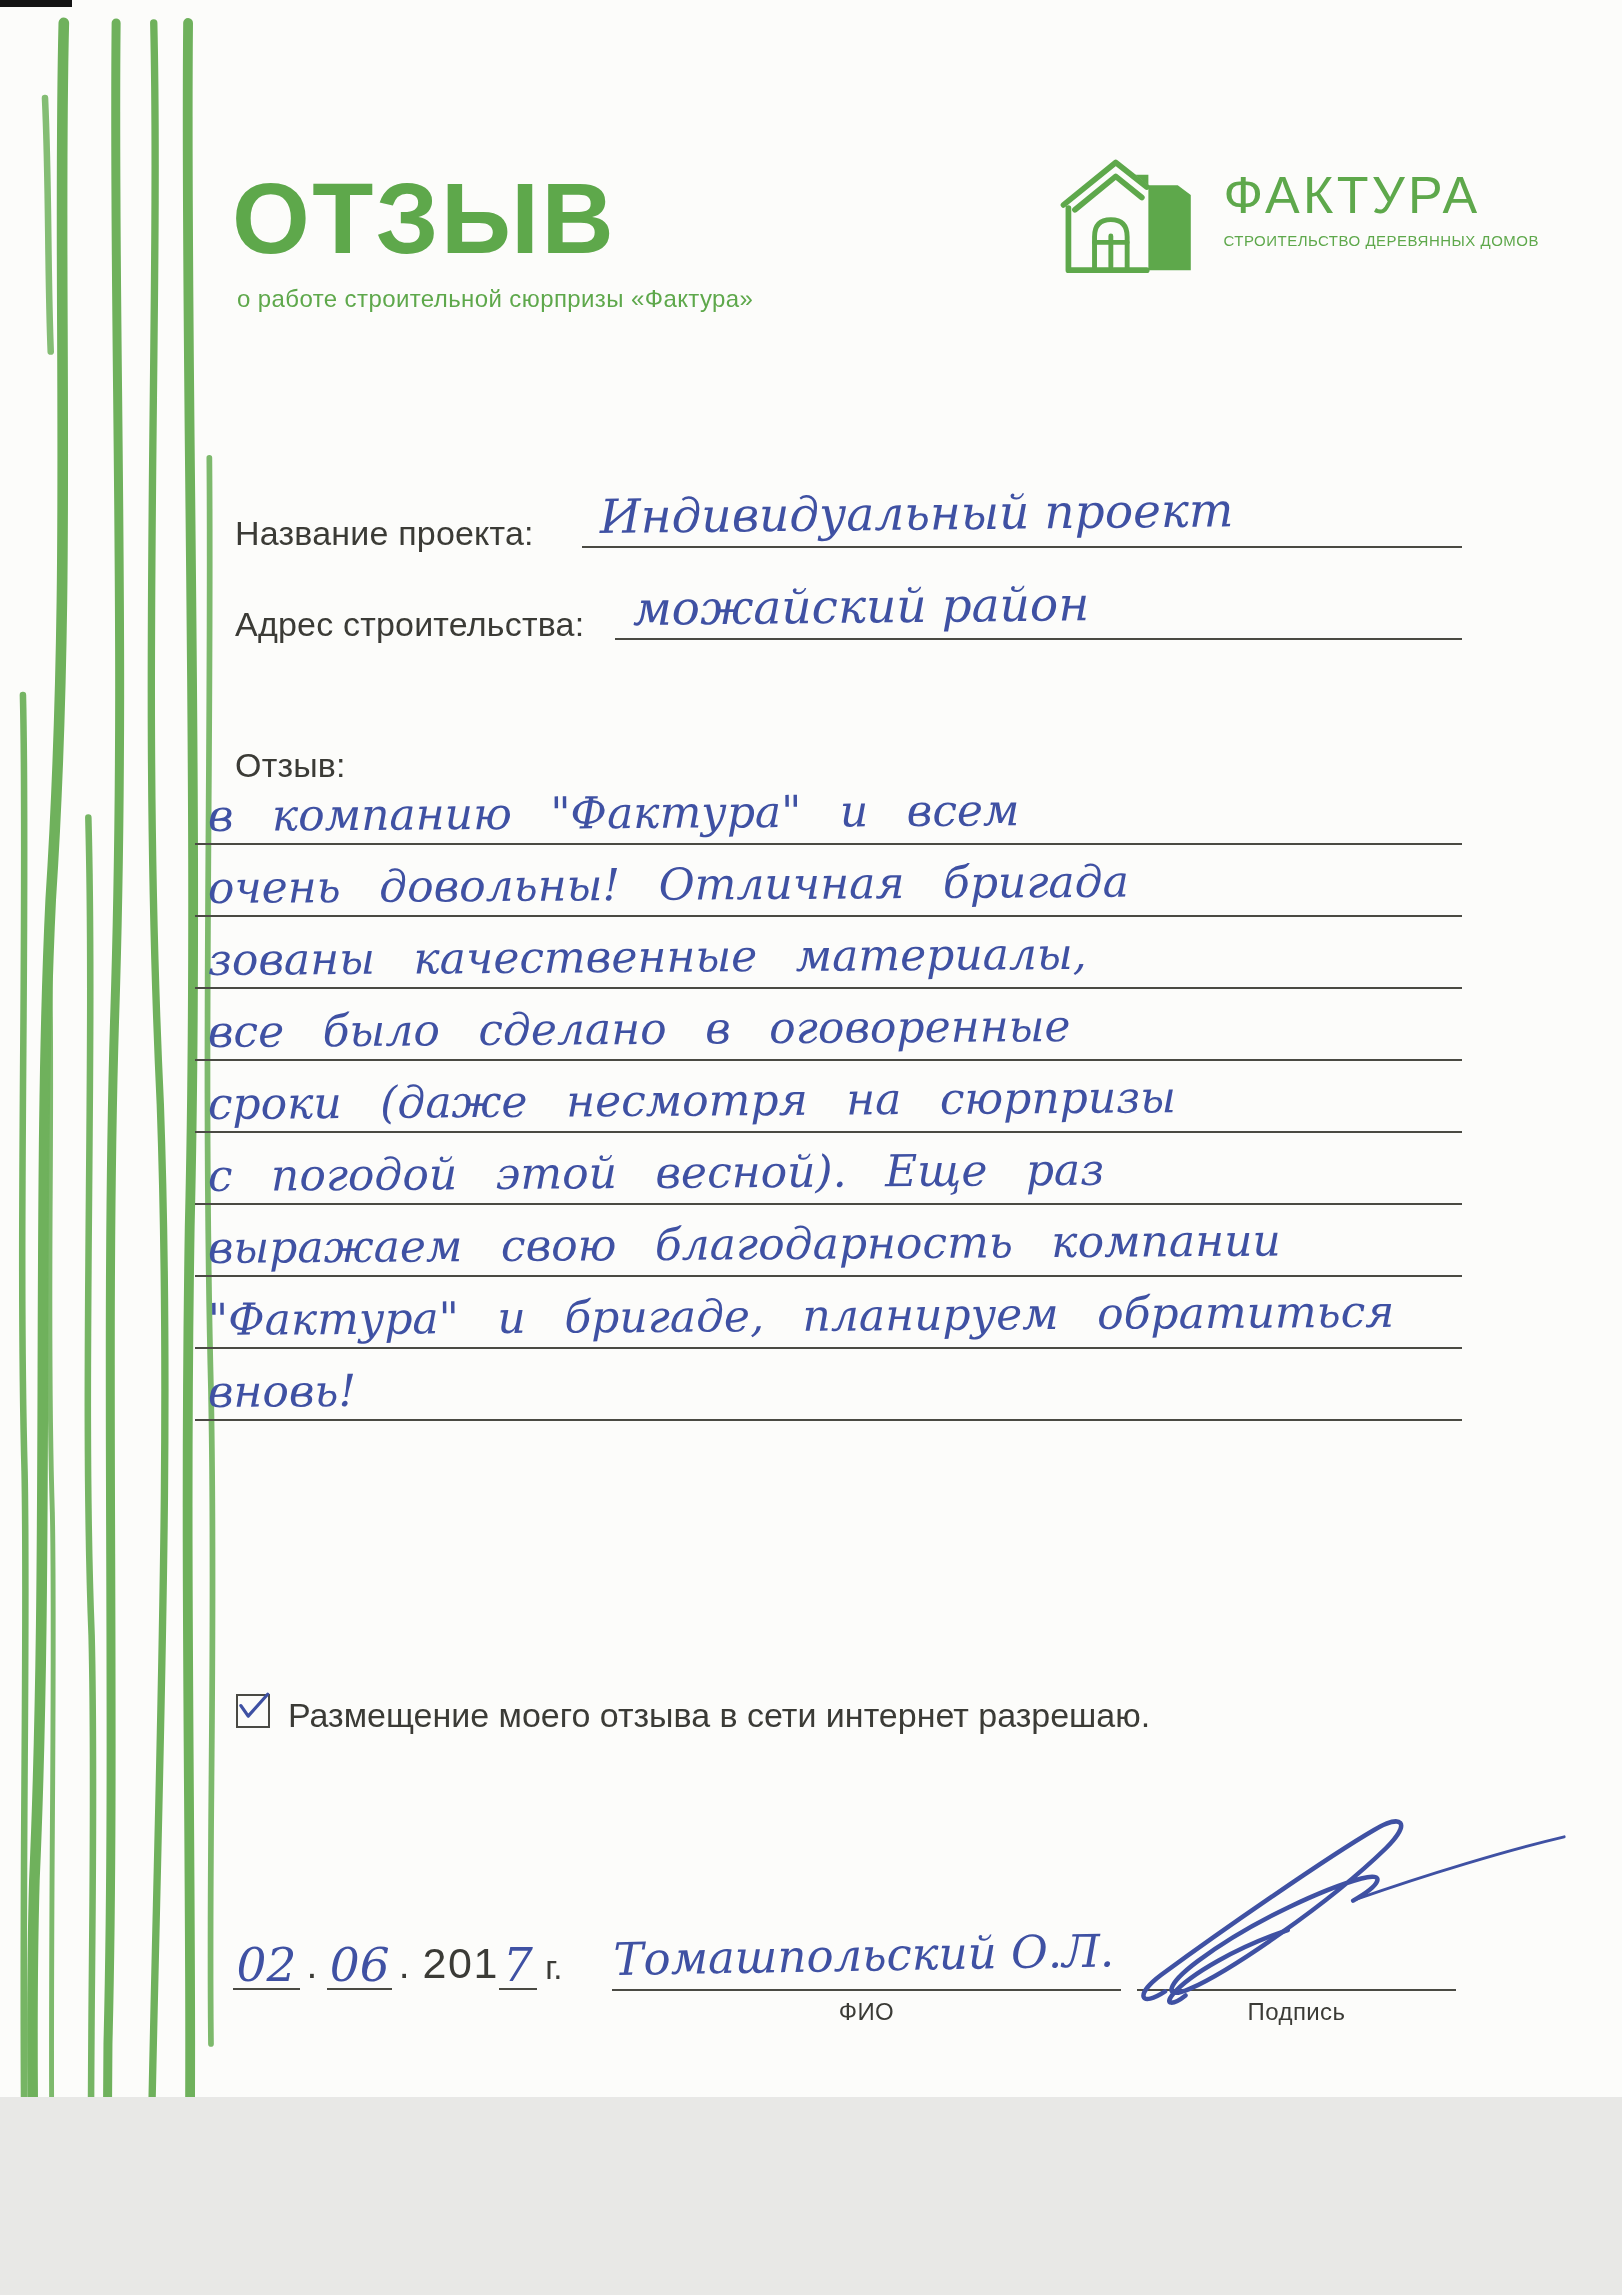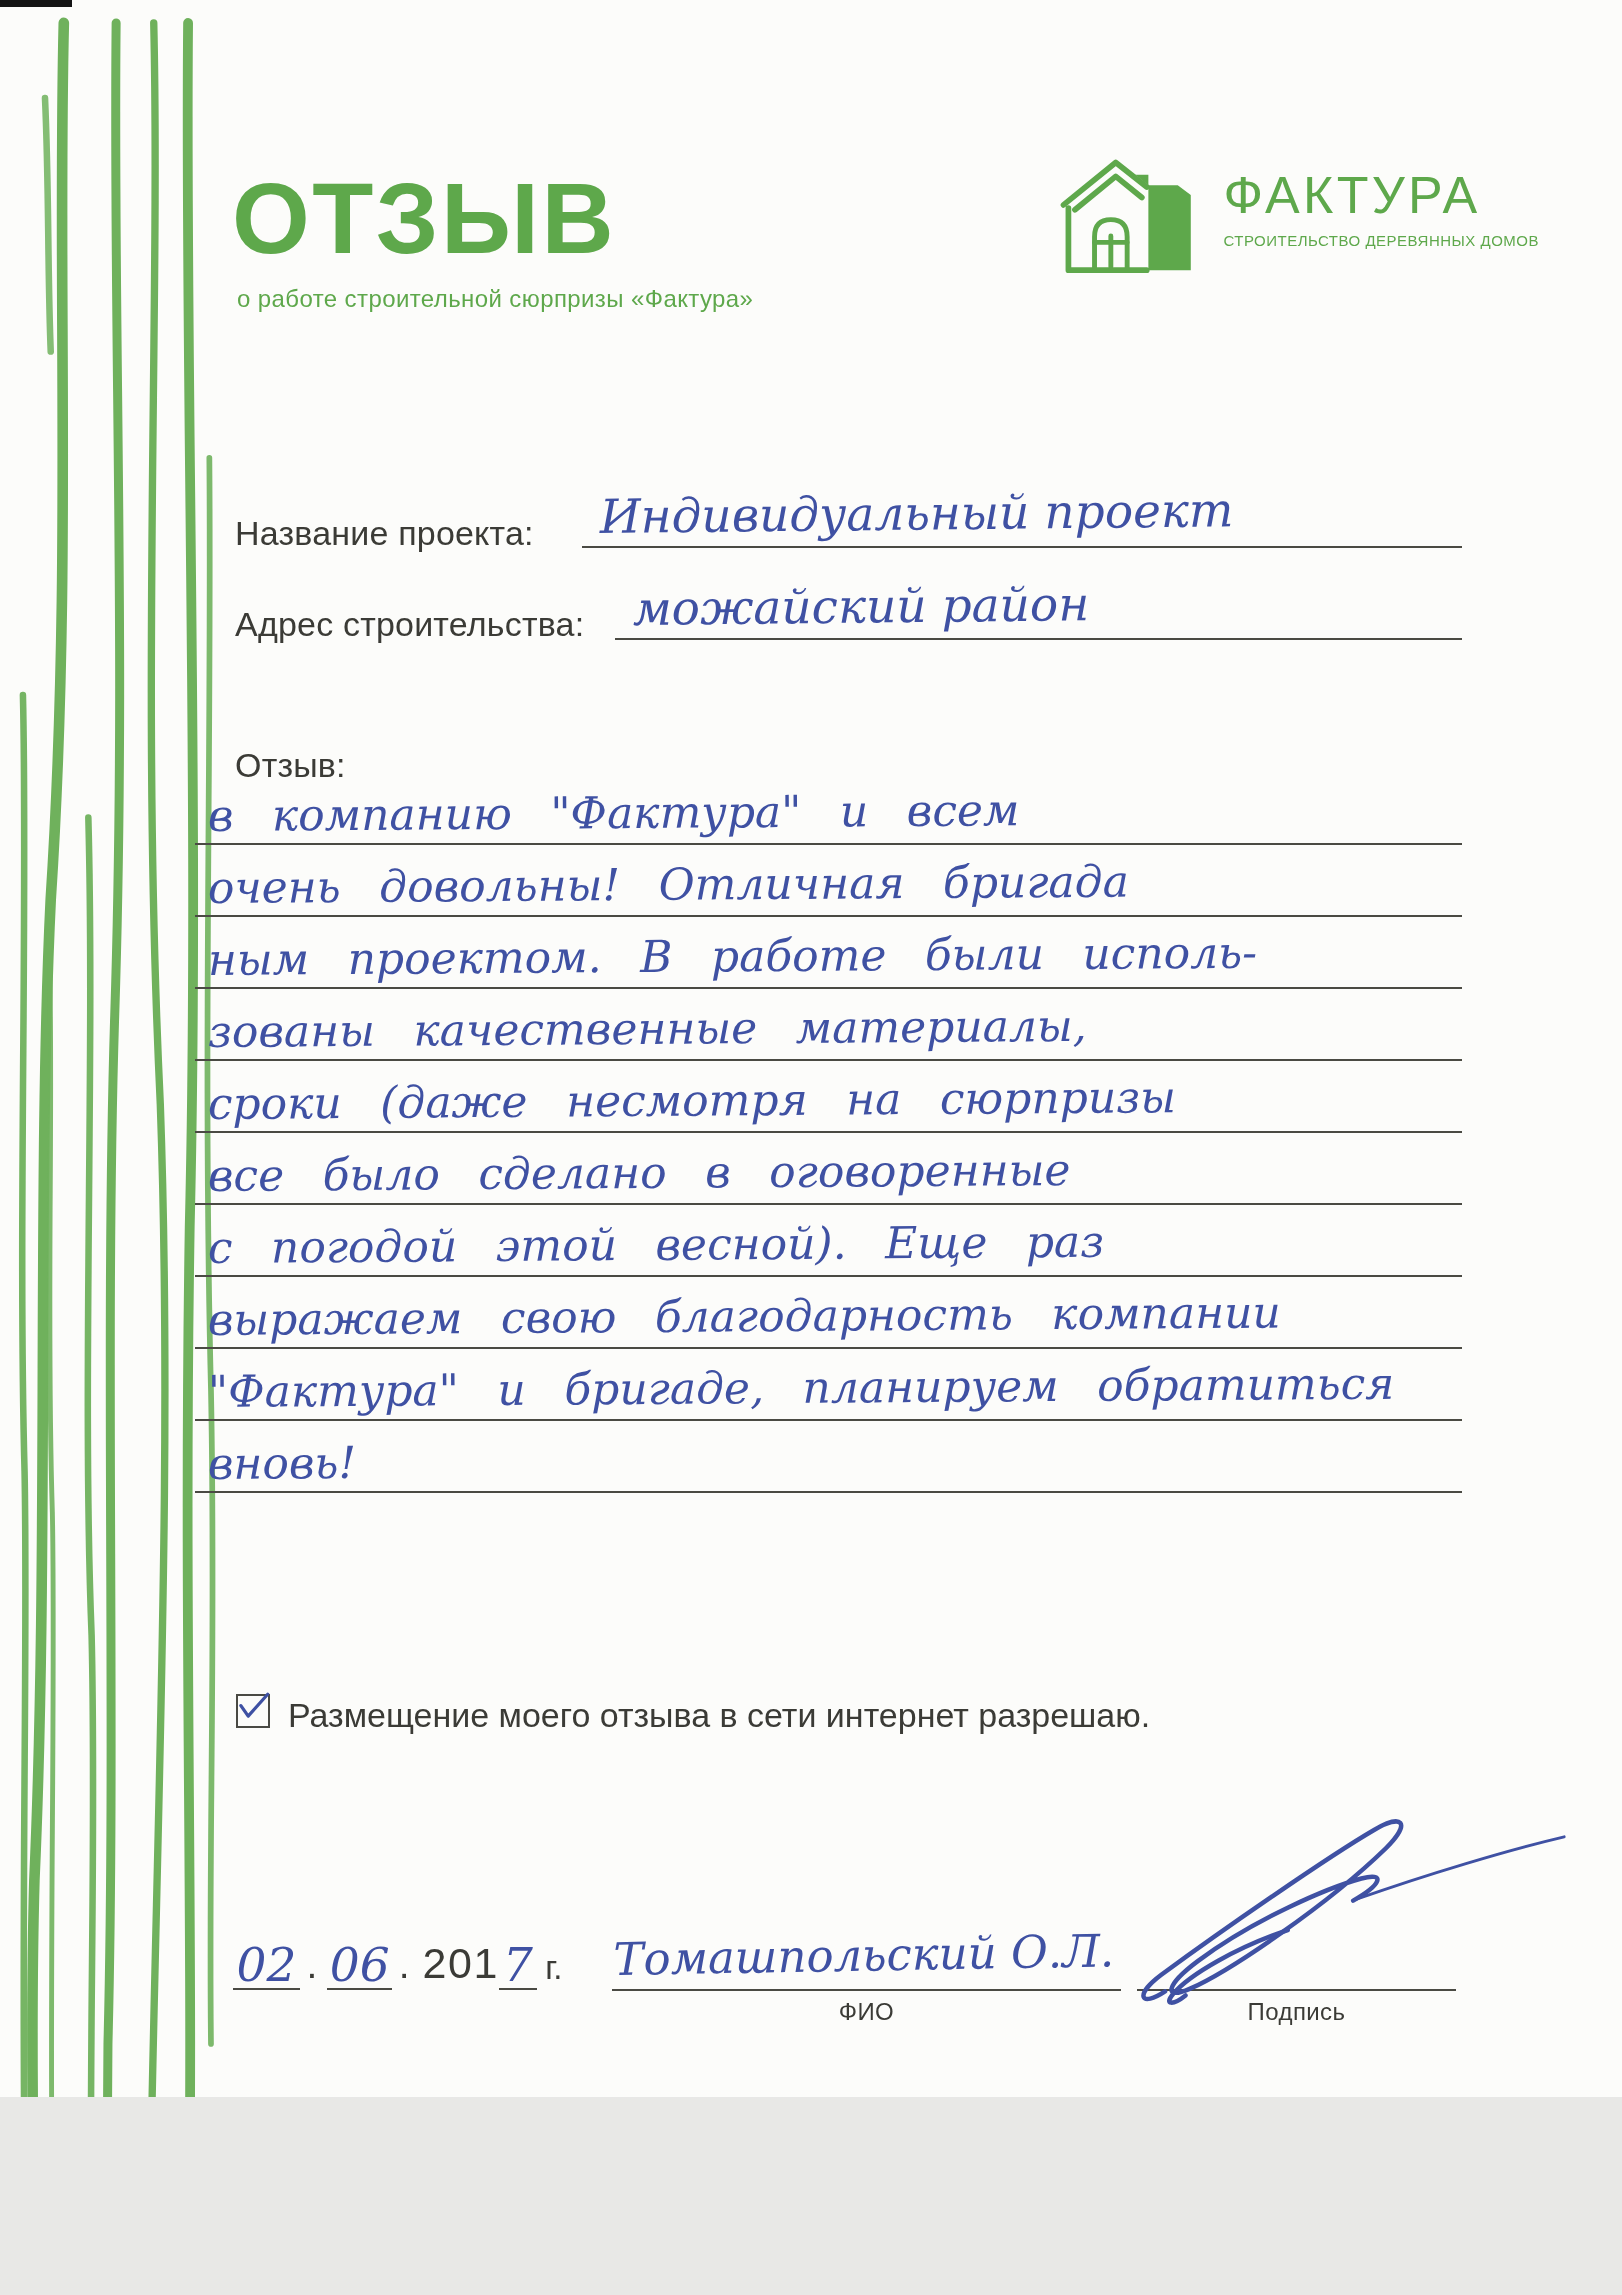--- a/index.html
+++ b/index.html
@@ -126,36 +126,31 @@
           <span class="hw review-text">в компанию "Фактура" и всем</span>
         </div>
       </div>
       <div class="review-row">
         <div class="row-line">
           <span class="hw review-text">очень довольны! Отличная бригада</span>
         </div>
       </div>
       <div class="review-row">
         <div class="row-line">
-          <span class="hw review-text">ным проектом. В работе были исполь-</span>
-        </div>
-      </div>
-      <div class="review-row">
-        <div class="row-line">
           <span class="hw review-text">зованы качественные материалы,</span>
         </div>
       </div>
       <div class="review-row">
         <div class="row-line">
+          <span class="hw review-text">все было сделано в оговоренные</span>
+        </div>
+      </div>
+      <div class="review-row">
+        <div class="row-line">
           <span class="hw review-text">сроки (даже несмотря на сюрпризы</span>
-        </div>
-      </div>
-      <div class="review-row">
-        <div class="row-line">
-          <span class="hw review-text">все было сделано в оговоренные</span>
         </div>
       </div>
       <div class="review-row">
         <div class="row-line">
           <span class="hw review-text">с погодой этой весной). Еще раз</span>
         </div>
       </div>
       <div class="review-row">
         <div class="row-line">
           <span class="hw review-text">выражаем свою благодарность компании</span>

